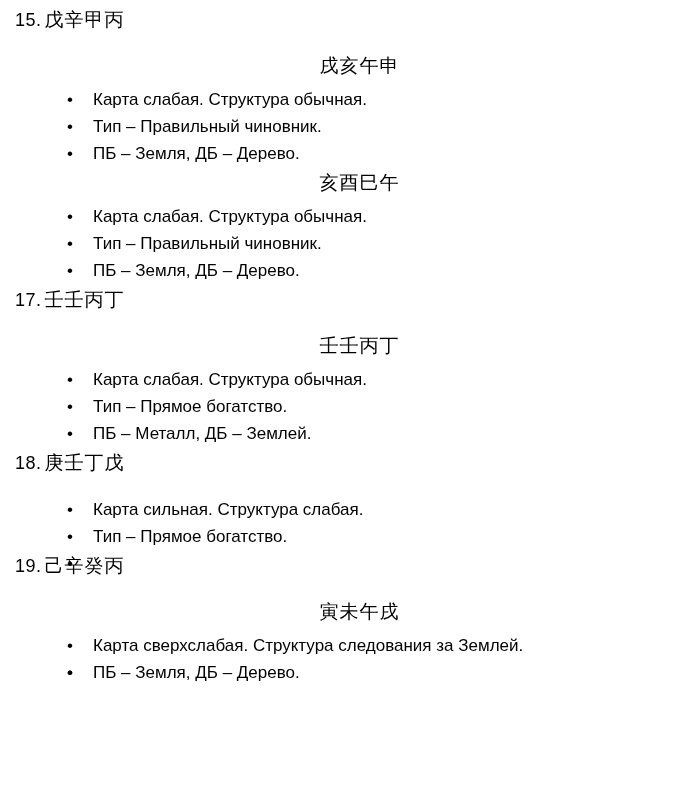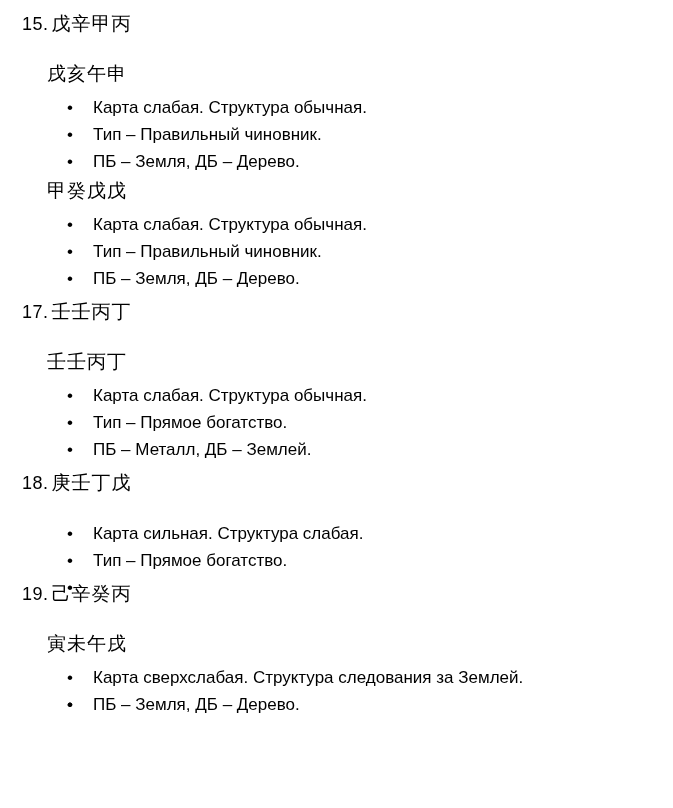--- a/index.html
+++ b/index.html
@@ -12,35 +12,36 @@
   }
   body {
     font-family: "Liberation Sans", "DejaVu Sans", sans-serif;
     color: #000000;
     padding: 7px 0 0 14px;
     box-sizing: border-box;
   }
   .entry { margin: 0 0 3px 0; }
   .heading {
     font-size: 18px;
-    line-height: 33px;
-    margin: 0 0 20px 8px;
+    line-height: 26px;
+    margin: 0 0 20px 1px;
     white-space: nowrap;
   }
   .num { letter-spacing: 0.5px; }
   .stems {
     font-size: 19px;
     letter-spacing: 1px;
     margin-left: 3px;
   }
   .branches {
     font-size: 19px;
     line-height: 25px;
     letter-spacing: 1px;
     margin: 0 1px 8px 33px;
+    text-align: center;
   }
   ul.bullets {
     list-style: none;
     margin: 0;
     padding: 0;
   }
   ul.bullets li {
     position: relative;
     font-size: 17px;
     line-height: 27px;
@@ -64,21 +65,21 @@
     <div class="heading"><span class="num">15.</span><span class="stems">戊辛甲丙</span></div>
     <div class="branches">戌亥午申</div>
     <ul class="bullets">
       <li><span class="dot">•</span><span>Карта слабая. Структура обычная.</span></li>
       <li><span class="dot">•</span><span>Тип – Правильный чиновник.</span></li>
       <li><span class="dot">•</span><span>ПБ – Земля, ДБ – Дерево.</span></li>
     </ul>
   </section>
 
   <section class="entry">
-    <div class="branches">甲癸戊戊</div>
+    <div class="branches">亥酉巳午</div>
     <ul class="bullets">
       <li><span class="dot">•</span><span>Карта слабая. Структура обычная.</span></li>
       <li><span class="dot">•</span><span>Тип – Правильный чиновник.</span></li>
       <li><span class="dot">•</span><span>ПБ – Земля, ДБ – Дерево.</span></li>
     </ul>
   </section>
 
   <section class="entry">
     <div class="heading"><span class="num">17.</span><span class="stems">壬壬丙丁</span></div>
     <div class="branches">壬壬丙丁</div>

